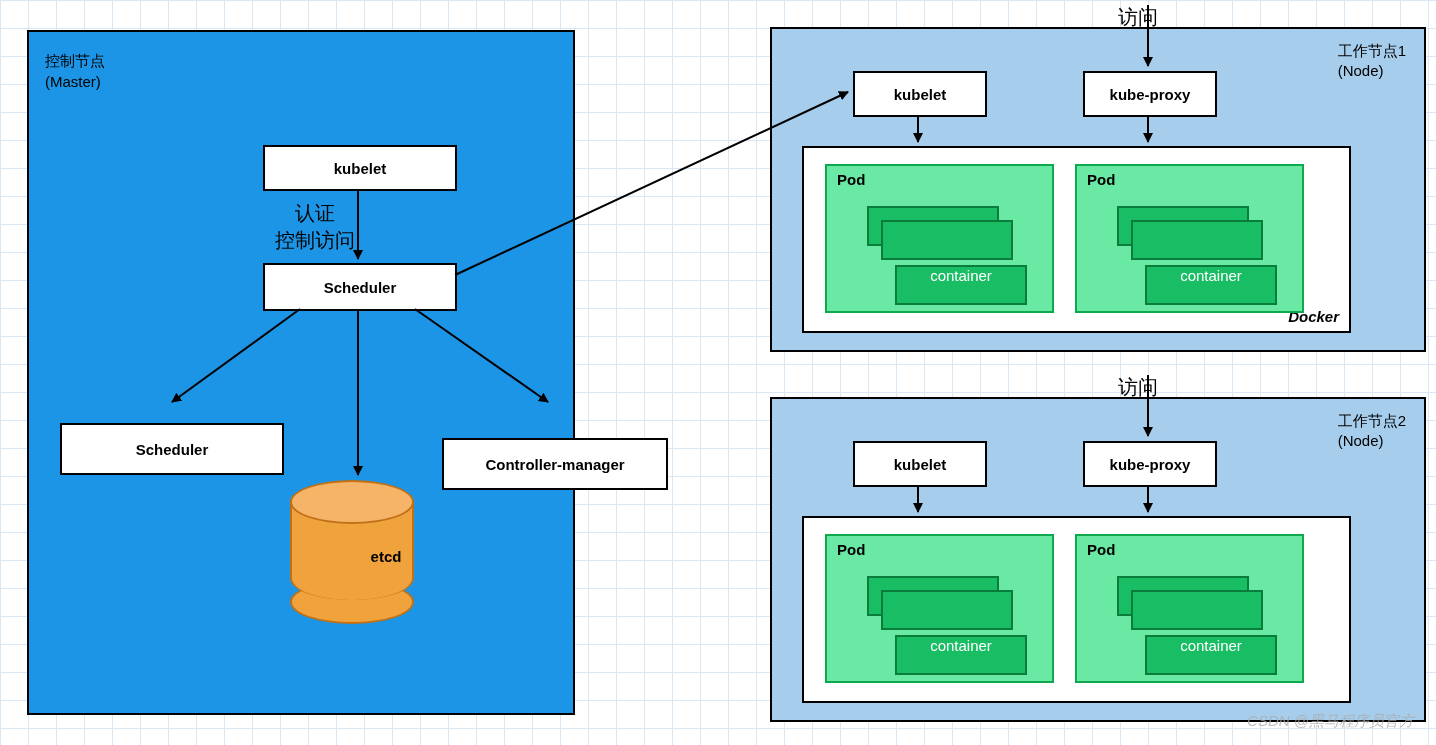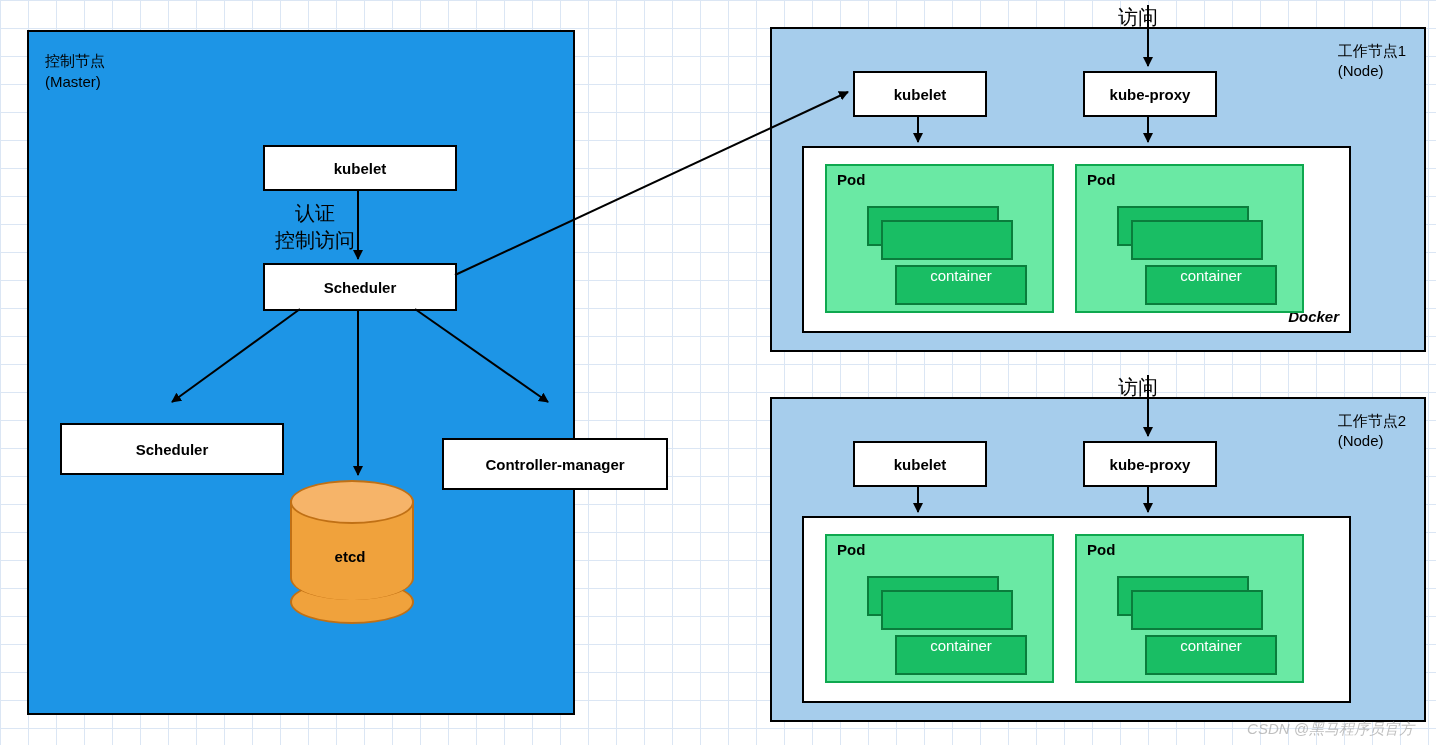--- a/index.html
+++ b/index.html
@@ -20,23 +20,23 @@
 .stack{position:absolute;}
 .stack .layer{position:absolute;width:128px;height:36px;background:#19be64;border:2px solid #0a7d3c;}
 .stack .layer.top{left:0;top:0;}
 .stack .layer.mid{left:14px;top:14px;}
 .stack .layer.bot{left:28px;top:28px;display:flex;align-items:flex-start;justify-content:center;color:#fff;font-weight:500;margin-top:31px;}
 
 .cyl{position:absolute;}
 .cyl .body{position:absolute;left:0;top:20px;width:120px;height:100px;background:#f0a23c;border:2px solid #c07015;border-top:none;border-bottom:none;border-radius:0 0 60px 60px / 0 0 22px 22px;}
 .cyl .bottom{position:absolute;left:0;top:100px;width:120px;height:40px;border:2px solid #c07015;border-radius:50%;background:#f0a23c;z-index:0;}
 .cyl .topcap{position:absolute;left:0;top:0;width:120px;height:40px;border:2px solid #c07015;border-radius:50%;background:#f6b469;z-index:2;}
-.cyl .txt{position:absolute;left:0;width:120px;top:68px;text-align:center;font-weight:700;z-index:3;}
+.cyl .txt{position:absolute;left:0;width:120px;top:68px;text-align:center;font-weight:700;z-index:3;padding-left:36px;}
 svg.arrows{position:absolute;left:0;top:0;pointer-events:none;}
-.watermark{position:absolute;right:22px;bottom:6px;color:#aaa;font-size:15px;opacity:.75;font-style:italic;}
+.watermark{position:absolute;right:22px;bottom:14px;color:#aaa;font-size:15px;opacity:.75;font-style:italic;}
 </style>
 </head>
 <body>
 
 <div id="stage">
 
   <div class="panel master">
     <div class="title">
       <span>控制节点</span><br>
       <span>(Master)</span>

